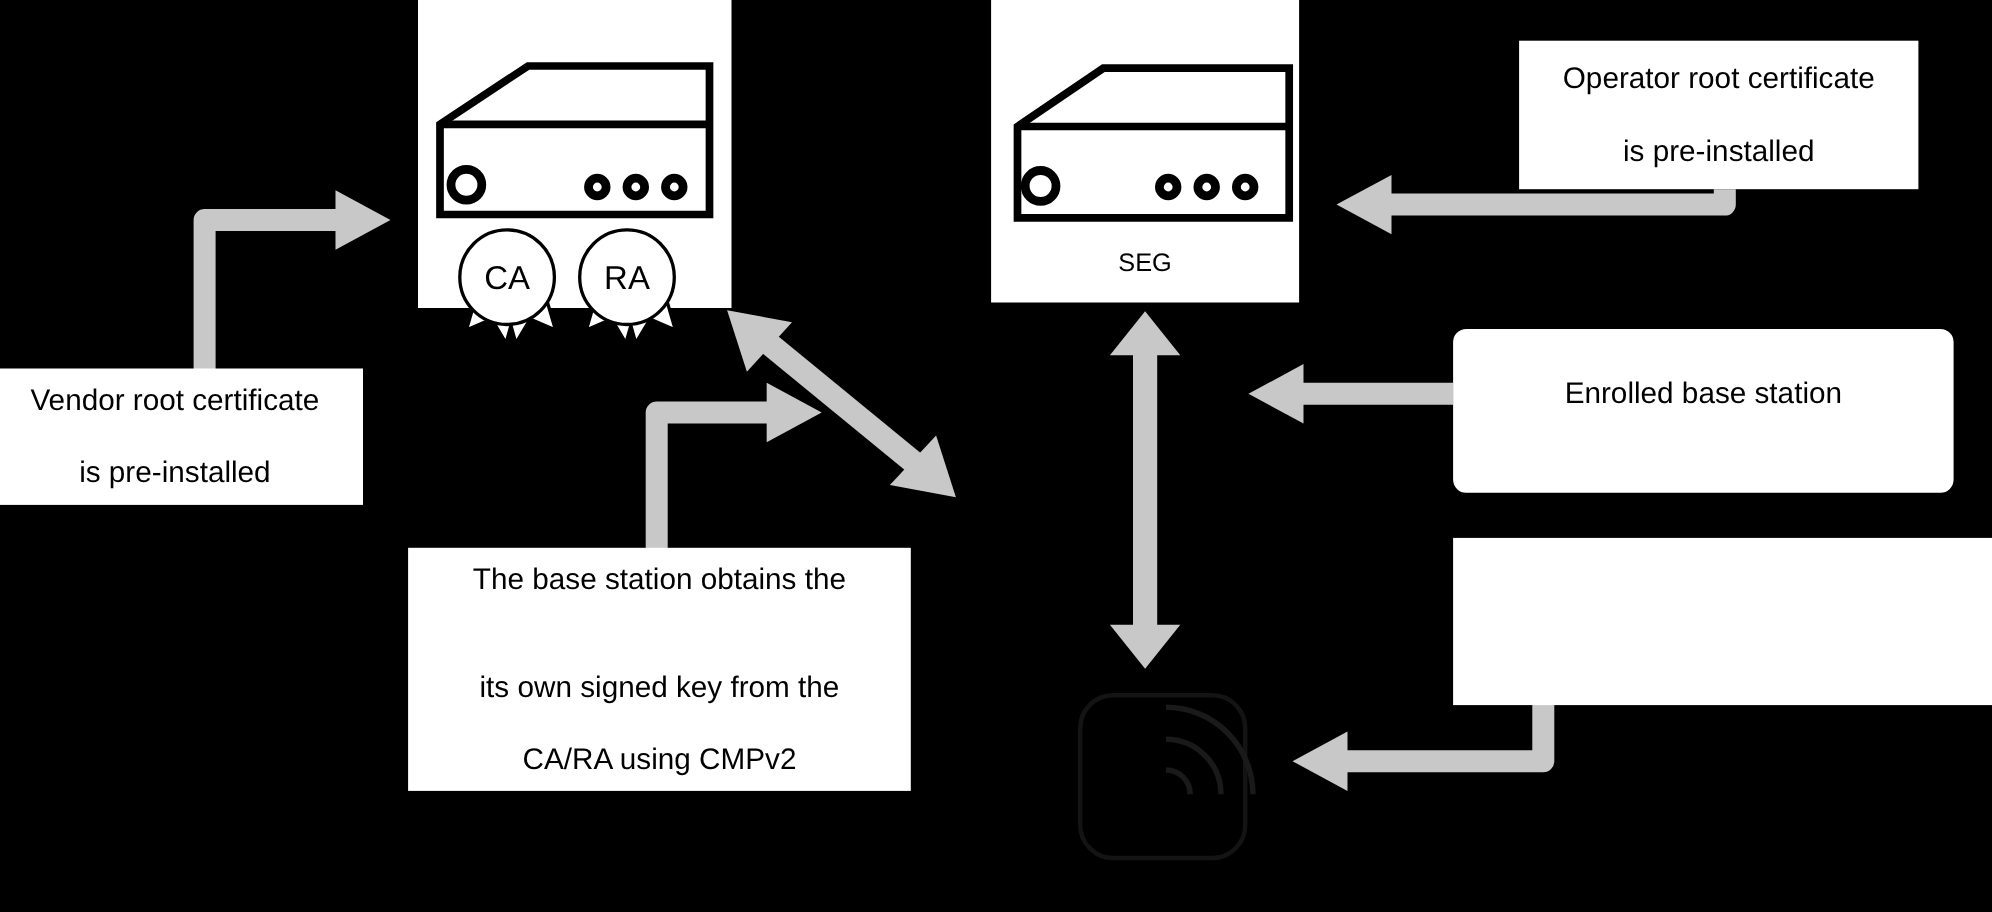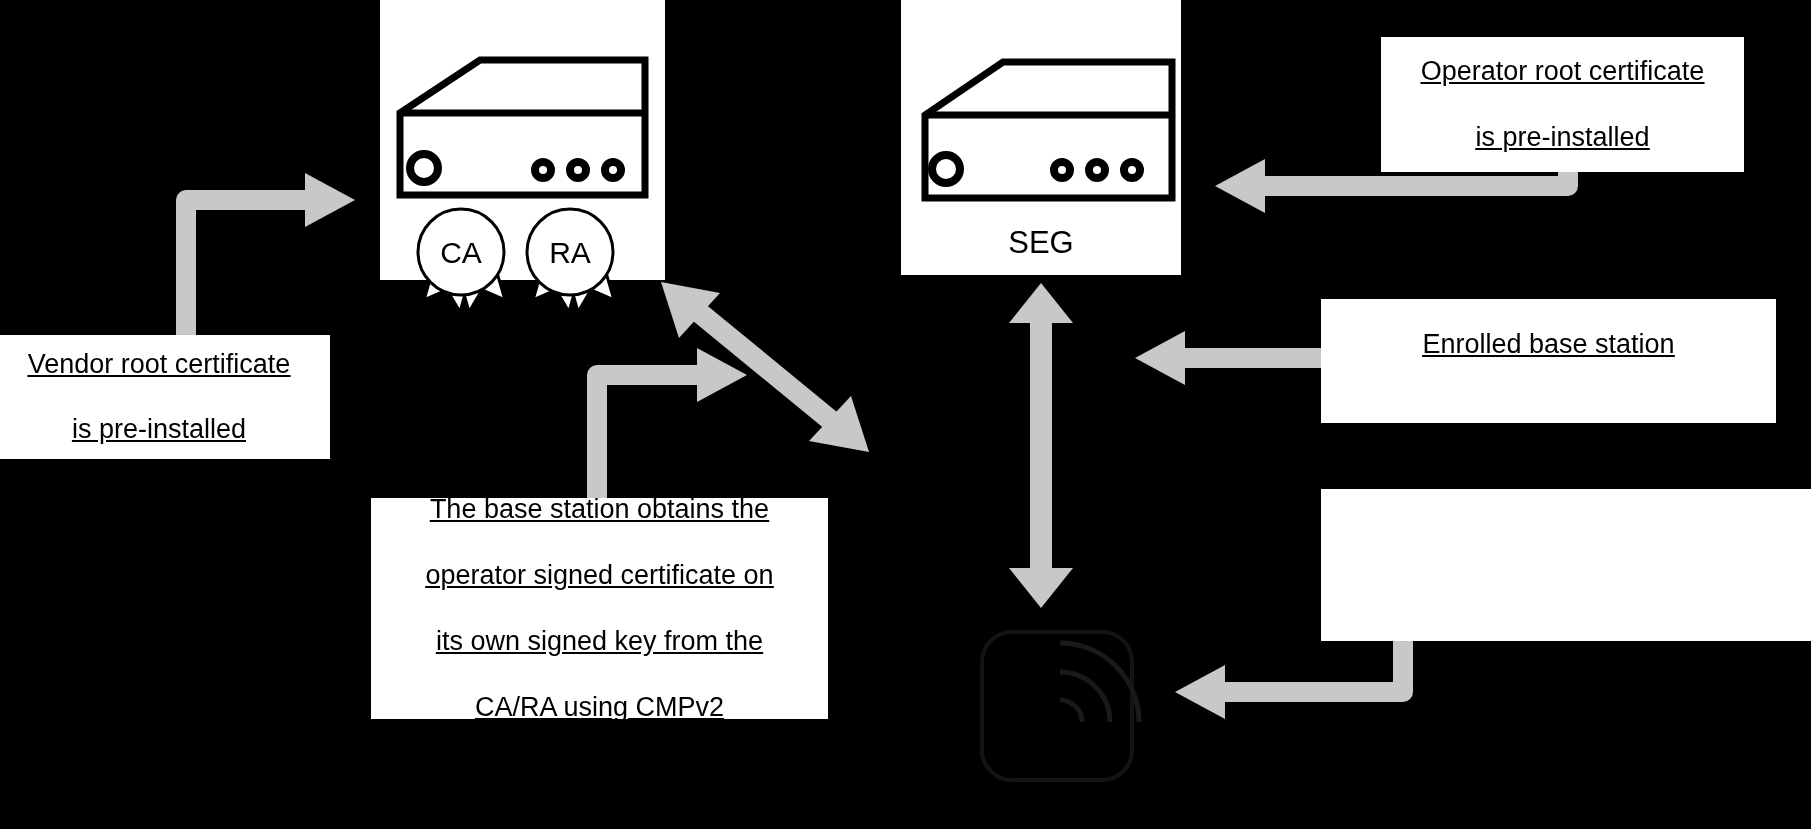--- a/index.html
+++ b/index.html
@@ -33,31 +33,30 @@
     align-items: center;
     justify-content: center;
     text-align: center;
     line-height: 1.22;
     box-sizing: border-box;
     padding: 4px 8px;
   }
   .callout span {
     display: block;
     width: 100%;
-    text-decoration: underline;
   }
   .device-panel {
     position: absolute;
     background: #ffffff;
   }
   .node-label {
     position: absolute;
     color: #000000;
     text-align: center;
-    font-size: 31px;
+    font-size: 23px;
     line-height: 1;
   }
   .seal-text {
     font-size: 30px;
     fill: #000000;
     font-family: "Liberation Sans", sans-serif;
     text-anchor: middle;
   }
 </style>
 </head>
@@ -161,27 +160,27 @@
   <div class="callout" style="left:1381px; top:37px; width:363px; height:135px; font-size:27px;">
     <span>
       <span>Operator root certificate</span><br>
       <span>is pre-installed</span>
     </span>
   </div>
 
   <div class="callout" style="left:371px; top:498px; width:457px; height:221px; font-size:27px;">
     <span>
       <span>The base station obtains the</span><br>
-      <span>operator signed certificate on</span><br>
+      <br>
       <span>its own signed key from the</span><br>
       <span>CA/RA using CMPv2</span>
     </span>
   </div>
 
-  <div class="callout" style="left:1321px; top:299px; width:455px; height:124px; font-size:27px;">
+  <div class="callout" style="left:1321px; top:299px; width:455px; height:149px; font-size:27px;border-radius:12px;">
     <span>
       <span>Enrolled base station</span><br>
     </span>
   </div>
 
   <div class="callout" style="left:1321px; top:489px; width:497px; height:152px; font-size:27px;">
     <span>
       <br>
     </span>
   </div>

